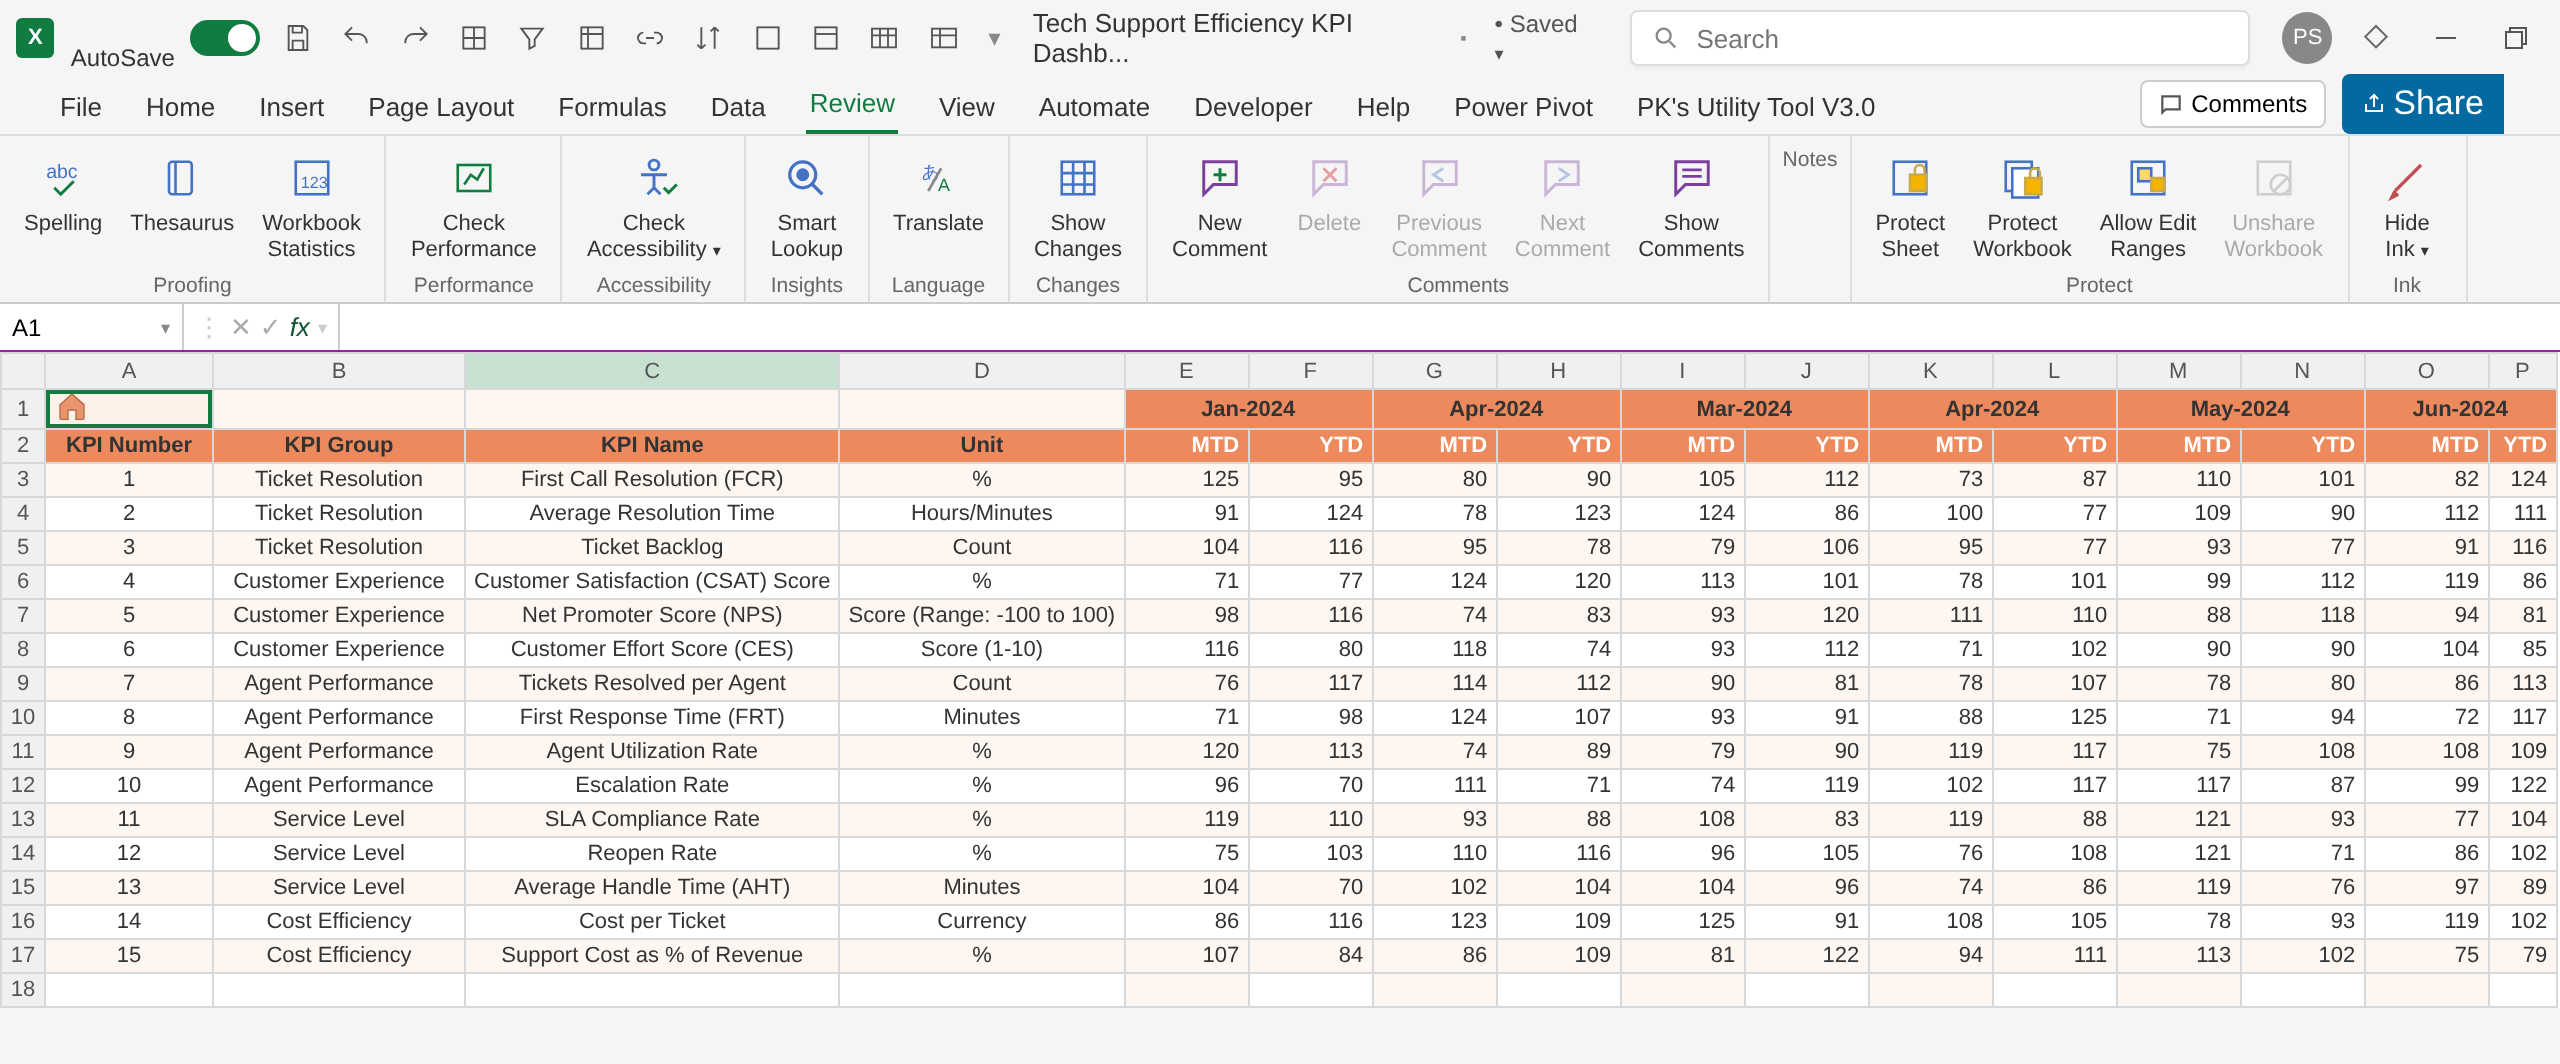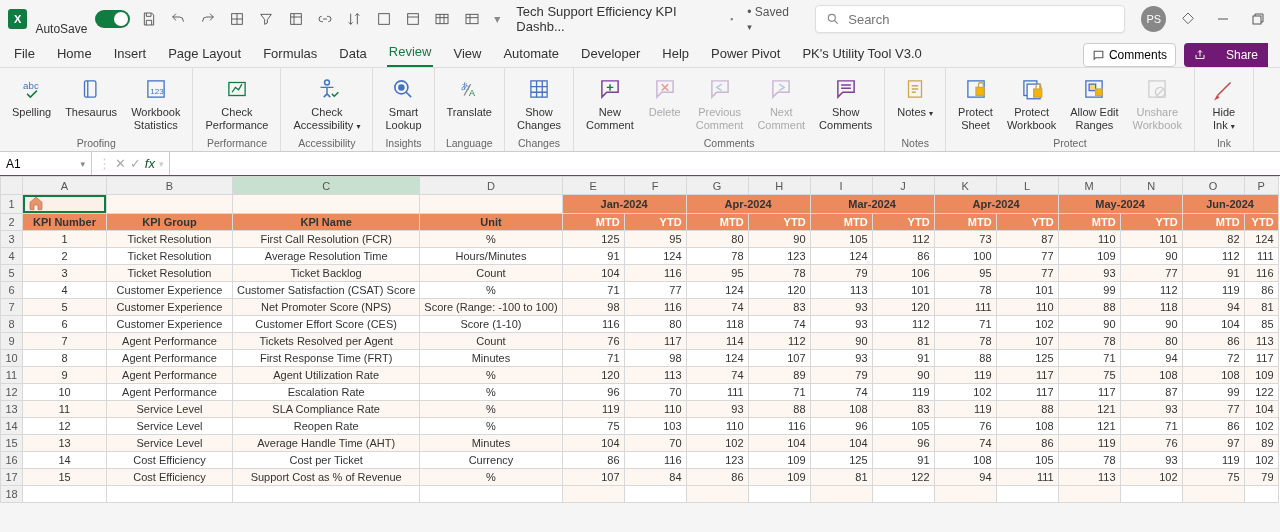--- a/index.html
+++ b/index.html
@@ -15,26 +15,26 @@
 .titlebar .qat-icon svg { width: 16px; height: 16px; stroke: #555; fill: none; stroke-width: 1.4; }
 .titlebar .doc-title { font-size: 13px; color: #333; margin-left: 8px; }
 .titlebar .saved { font-size: 12px; color: #555; margin-left: 6px; }
 .titlebar .search-box { flex: 0 0 310px; height: 28px; background: #fff; border: 1px solid #ddd; border-radius: 4px; display: flex; align-items: center; padding: 0 10px; gap: 8px; margin-left: 12px; box-shadow: 0 1px 2px rgba(0,0,0,0.05); }
 .titlebar .search-box input { border: none; outline: none; font-size: 13px; flex: 1; }
 .titlebar .spacer { flex: 1; }
 .titlebar .avatar { width: 26px; height: 26px; background: #888; border-radius: 50%; color: #fff; display: flex; align-items: center; justify-content: center; font-size: 11px; }
 .titlebar .win-btn { width: 28px; height: 28px; display: flex; align-items: center; justify-content: center; color: #555; }
 
 
-.tabs { height: 30px; display: flex; align-items: flex-end; padding: 0 12px; gap: 18px; border-bottom: 1px solid #ddd; background: #f5f5f5; }
+.tabs { height: 30px; display: flex; align-items: flex-end; padding: 0 28px; gap: 18px; border-bottom: 1px solid #ddd; background: #f5f5f5; }
 .tab { font-size: 13px; color: #333; padding: 6px 2px; cursor: pointer; }
 .tab.active { color: #107c41; border-bottom: 2px solid #107c41; font-weight: 500; }
 .tabs .right { margin-left: auto; display: flex; gap: 8px; align-items: center; }
 .comments-btn { border: 1px solid #ccc; border-radius: 4px; padding: 4px 8px; font-size: 12px; display: flex; align-items: center; gap: 4px; background: #fff; }
-.share-btn { background: #701a75; color: #fff; padding: 5px 10px; border-radius: 4px 0 0 4px; font-size: 12px; display: flex; align-items: center; gap: 20px; }
+.share-btn { background: #0369a1; color: #fff; padding: 5px 10px; border-radius: 4px 0 0 4px; font-size: 17px; display: flex; align-items: center; gap: 4px; }
 
 
 .ribbon { height: 84px; background: #f5f5f5; border-bottom: 1px solid #ccc; display: flex; }
 .ribbon-group { border-right: 1px solid #ddd; display: flex; flex-direction: column; padding: 4px 6px 0; }
 .ribbon-group .items { display: flex; gap: 2px; flex: 1; align-items: flex-start; }
 .ribbon-btn { display: flex; flex-direction: column; align-items: center; justify-content: flex-start; padding: 2px 6px; gap: 2px; border-radius: 3px; cursor: pointer; min-width: 46px; }
 .ribbon-btn .ico { width: 30px; height: 30px; display: flex; align-items: center; justify-content: center; }
 .ribbon-btn .ico svg { width: 26px; height: 26px; }
 .ribbon-btn .lbl { font-size: 11px; text-align: center; line-height: 1.15; color: #333; }
 .ribbon-btn.disabled .lbl { color: #aaa; text-align: center; }
@@ -337,31 +337,20 @@
               <path d="M6 6h20v14H12l-6 6z"></path>
               <path d="M10 11h12M10 15h12"></path>
             </svg>
           </div>
           <div class="lbl">Show<br>Comments</div>
         </div>
       </div>
       <div class="group-label">Comments</div>
     </div>
     <div class="ribbon-group">
-      <div class="items">
-        <div class="ribbon-btn">
-          <div class="ico">
-            <svg viewBox="0 0 32 32" fill="none" stroke="#c9a94a" stroke-width="1.6">
-              <rect x="8" y="6" width="16" height="20"></rect>
-              <path d="M12 12h8M12 16h8M12 20h5"></path>
-            </svg>
-          </div>
-          <div class="lbl">Notes <span style="font-size:8px">▾</span></div>
-        </div>
-      </div>
       <div class="group-label">Notes</div>
     </div>
     <div class="ribbon-group">
       <div class="items">
         <div class="ribbon-btn">
           <div class="ico">
             <svg viewBox="0 0 32 32" fill="none" stroke="#4472c4" stroke-width="1.6">
               <rect x="6" y="6" width="20" height="20"></rect>
               <rect x="16" y="14" width="10" height="10" fill="#f4b400" stroke="#c9a94a"></rect>
               <path d="M19 14v-3a3 3 0 016 0v3" stroke="#c9a94a"></path>

